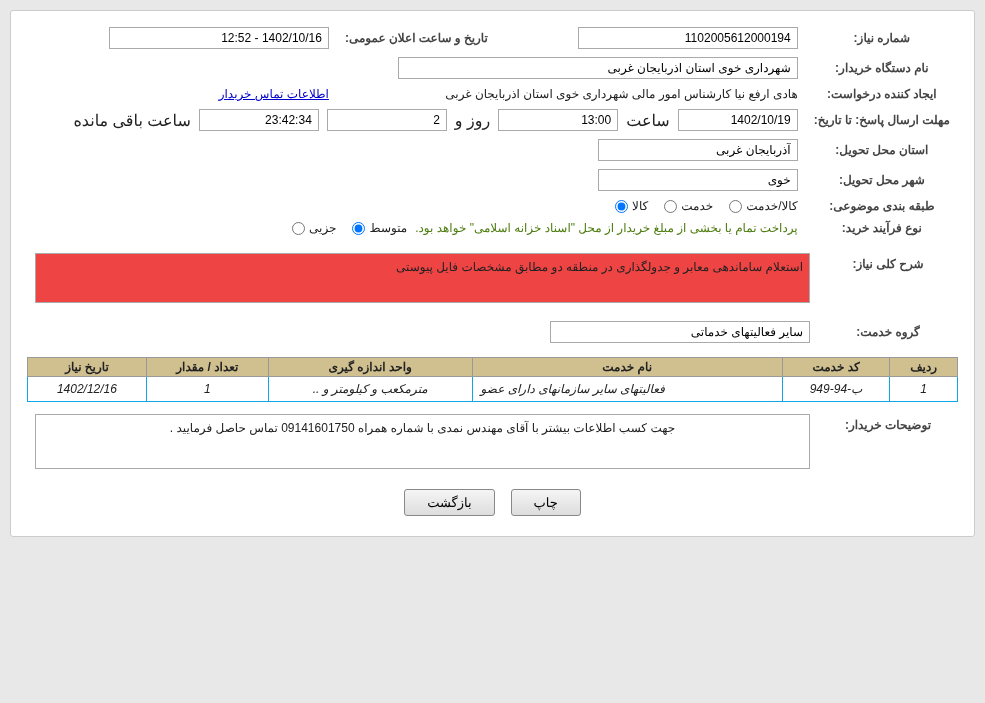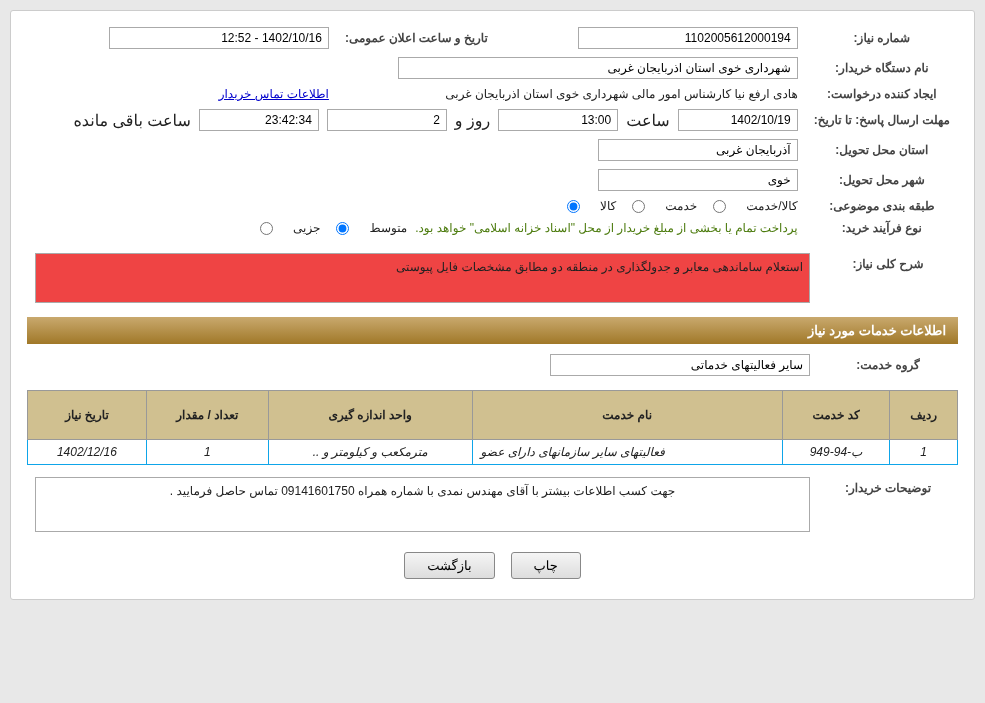--- a/index.html
+++ b/index.html
@@ -94,21 +94,21 @@
     }
     .radio-group {
       display: flex;
       gap: 16px;
       align-items: center;
       direction: rtl;
     }
     .radio-item {
       display: flex;
       align-items: center;
-      gap: 20px;
+      gap: 4px;
     }
     .purchase-type-row {
       display: flex;
       align-items: center;
       gap: 8px;
       font-size: 12px;
       direction: rtl;
     }
     .highlight-text {
       color: #4d7c0f;
@@ -123,21 +123,21 @@
       background: #ef4444;
     }
     .services-table {
       width: 100%;
       border-collapse: collapse;
       margin: 8px 0;
     }
     .services-table th {
       background: #d0c090;
       border: 1px solid #999;
-      padding: 17px 8px;
+      padding: 2px 8px;
       text-align: center;
       font-size: 12px;
     }
     .services-table td {
       border: 1px solid #0ea5e9;
       padding: 5px 8px;
       text-align: center;
       font-size: 12px;
       font-style: italic;
     }
@@ -284,21 +284,20 @@
         <tbody>
             <tr>
           <td class="label-cell" style="vertical-align:top; padding-top:8px;">شرح کلی نیاز:</td>
           <td>
             <div class="description-box">استعلام ساماندهی معابر و جدولگذاری در منطقه دو مطابق مشخصات فایل پیوستی</div>
           </td>
         </tr>
       </tbody>
         </table>
 
-      <div class="section-header">اطلاعات خدمات مورد نیاز</div>
 
       <table class="info-table">
         <tbody>
             <tr>
           <td class="label-cell">گروه خدمت:</td>
           <td>
             <input class="input-box" style="width: 260px;" type="text" readonly="" value="سایر فعالیتهای خدماتی">
           </td>
         </tr>
       </tbody>

